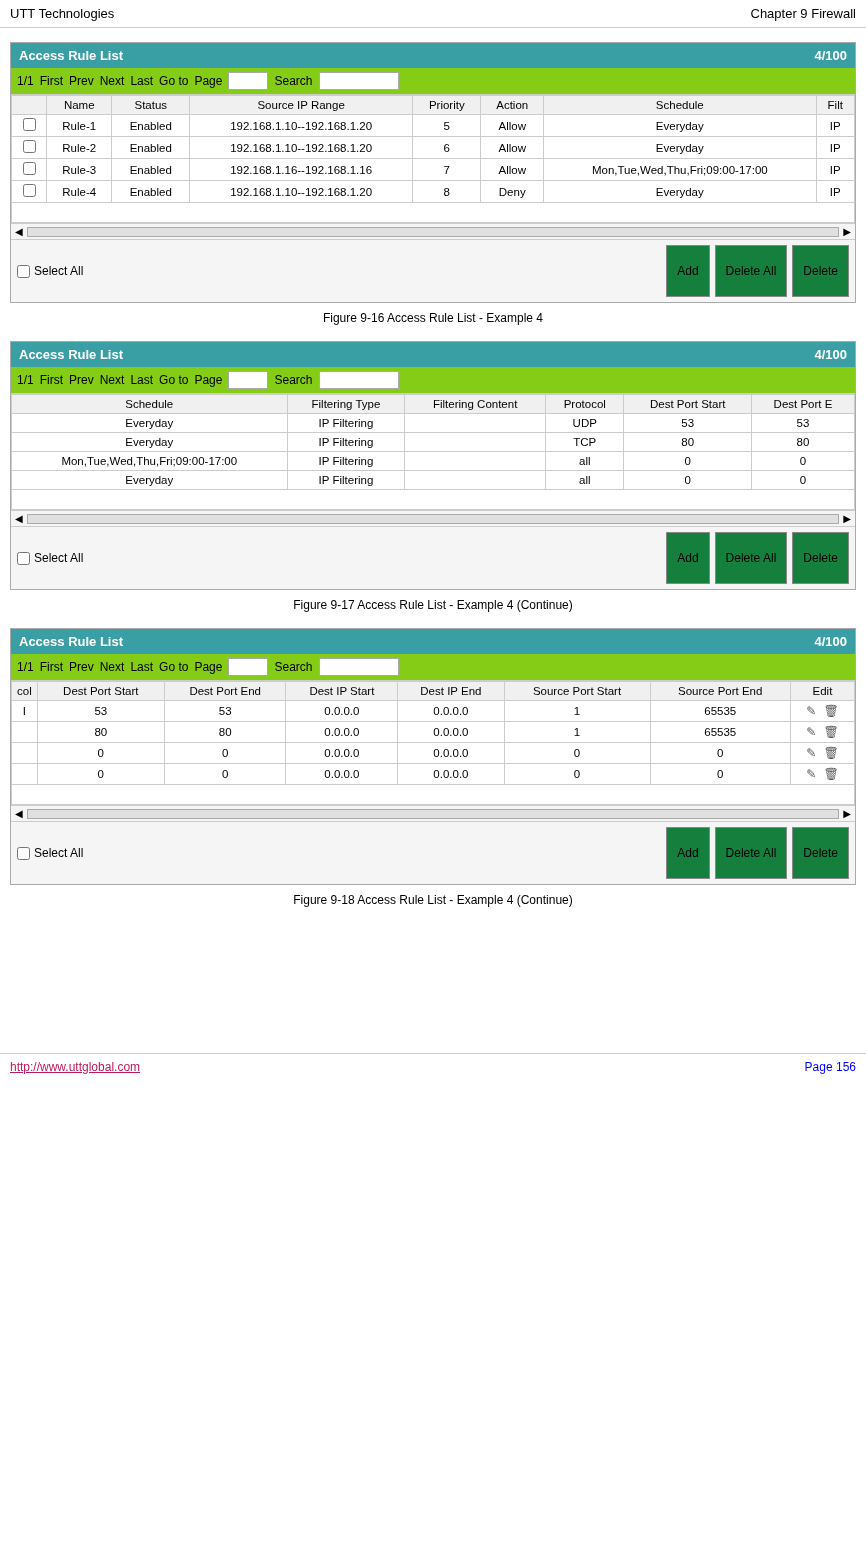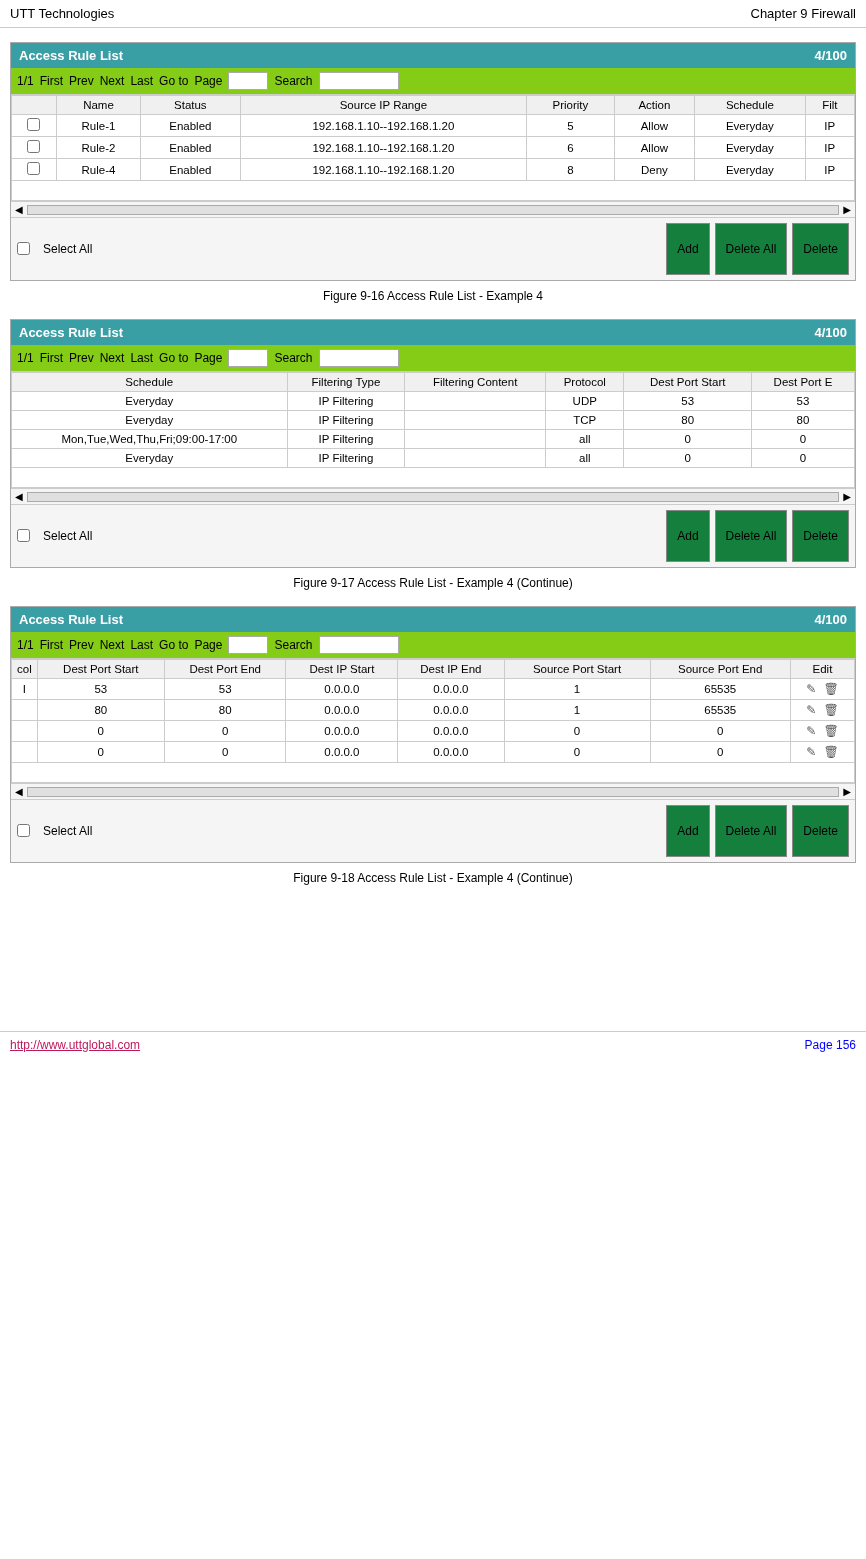--- a/index.html
+++ b/index.html
@@ -106,22 +106,22 @@
 
     .table-footer {
       display: flex;
       justify-content: space-between;
       align-items: center;
       padding: 5px 6px;
       background: #f5f5f5;
     }
     .select-all-area {
       display: flex;
-      align-items: flex-start;
-      gap: 13px;
+      align-items: center;
+      gap: 4px;
     }
     .btn-group {
       display: flex;
       gap: 5px;
     }
     .btn {
       border: 1px solid #888;
       background: #15803d;
       padding: 18px 10px;
       cursor: pointer;
@@ -205,20 +205,30 @@
           <td>Rule-2</td>
           <td>Enabled</td>
           <td>192.168.1.10--192.168.1.20</td>
           <td>6</td>
           <td>Allow</td>
           <td>Everyday</td>
           <td>IP</td>
         </tr>
         <tr class="data-row">
           <td><input type="checkbox" style=""></td>
+          <td>Rule-3</td>
+          <td>Enabled</td>
+          <td>192.168.1.16--192.168.1.16</td>
+          <td>7</td>
+          <td>Allow</td>
+          <td>Mon,Tue,Wed,Thu,Fri;09:00-17:00</td>
+          <td>IP</td>
+        </tr>
+        <tr class="data-row">
+          <td><input type="checkbox" style=""></td>
           <td>Rule-4</td>
           <td>Enabled</td>
           <td>192.168.1.10--192.168.1.20</td>
           <td>8</td>
           <td>Deny</td>
           <td>Everyday</td>
           <td>IP</td>
         </tr>
         <tr class="empty-row">
           <td colspan="8">&nbsp;</td>

